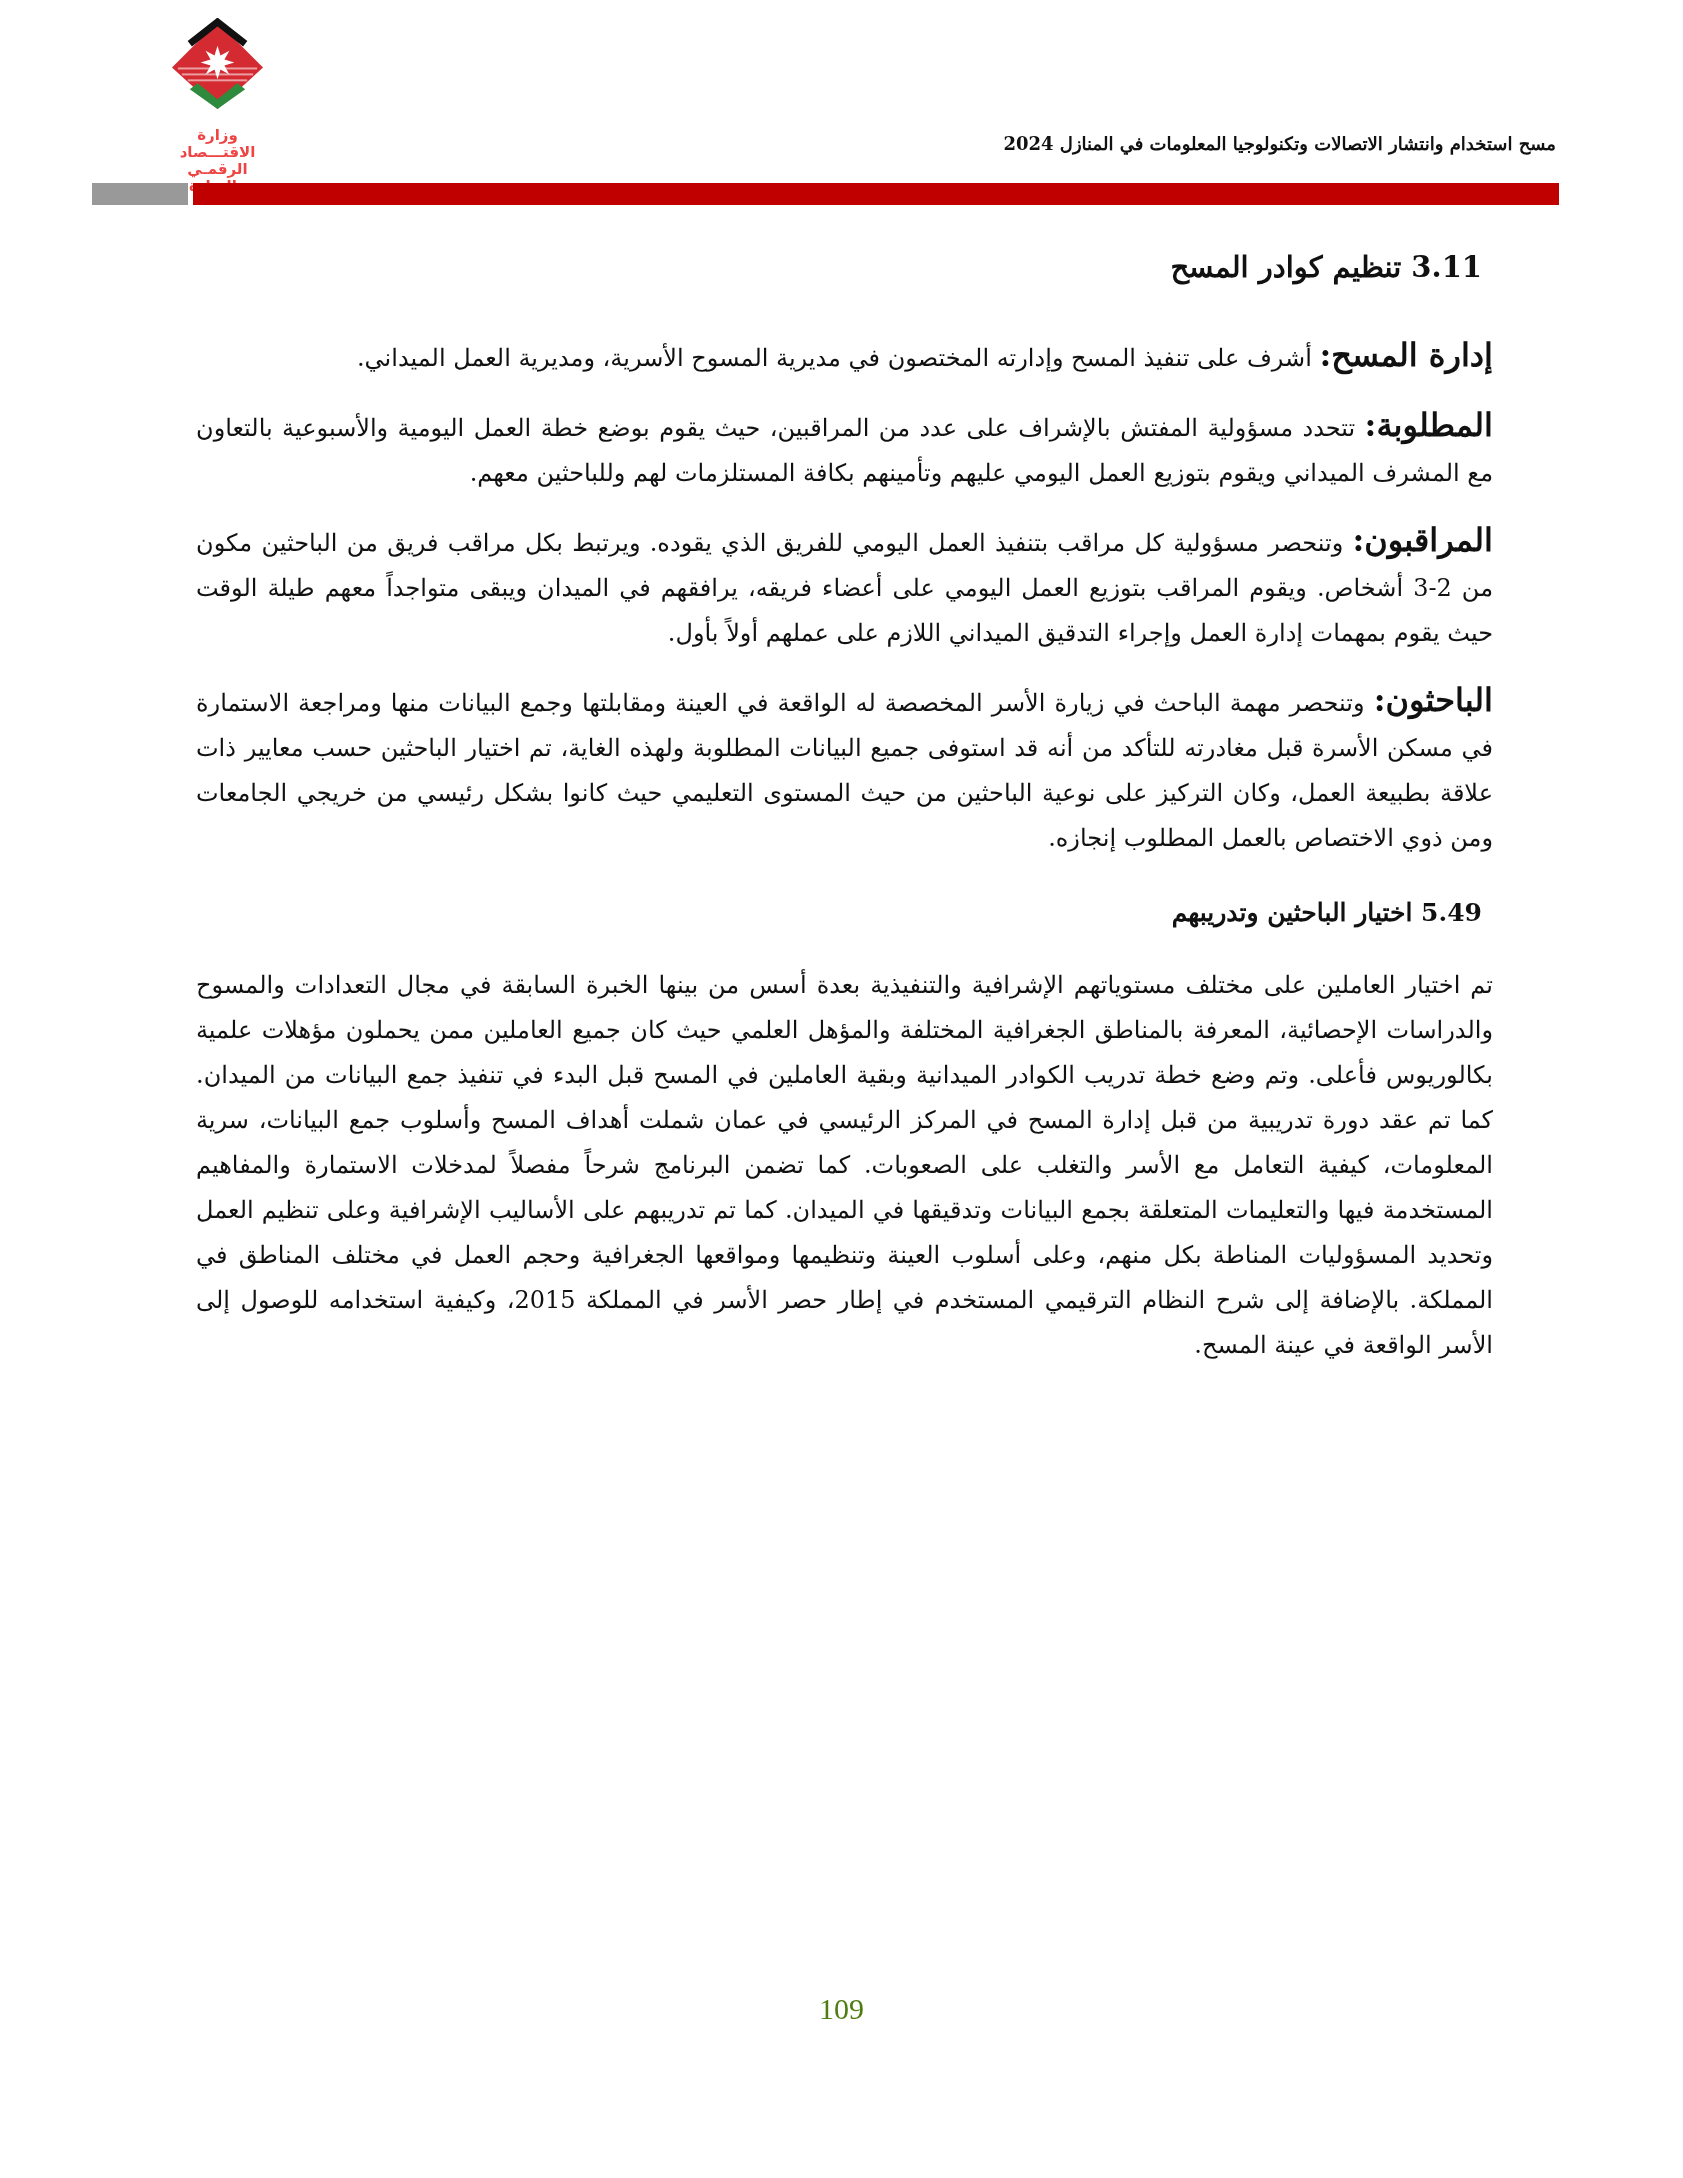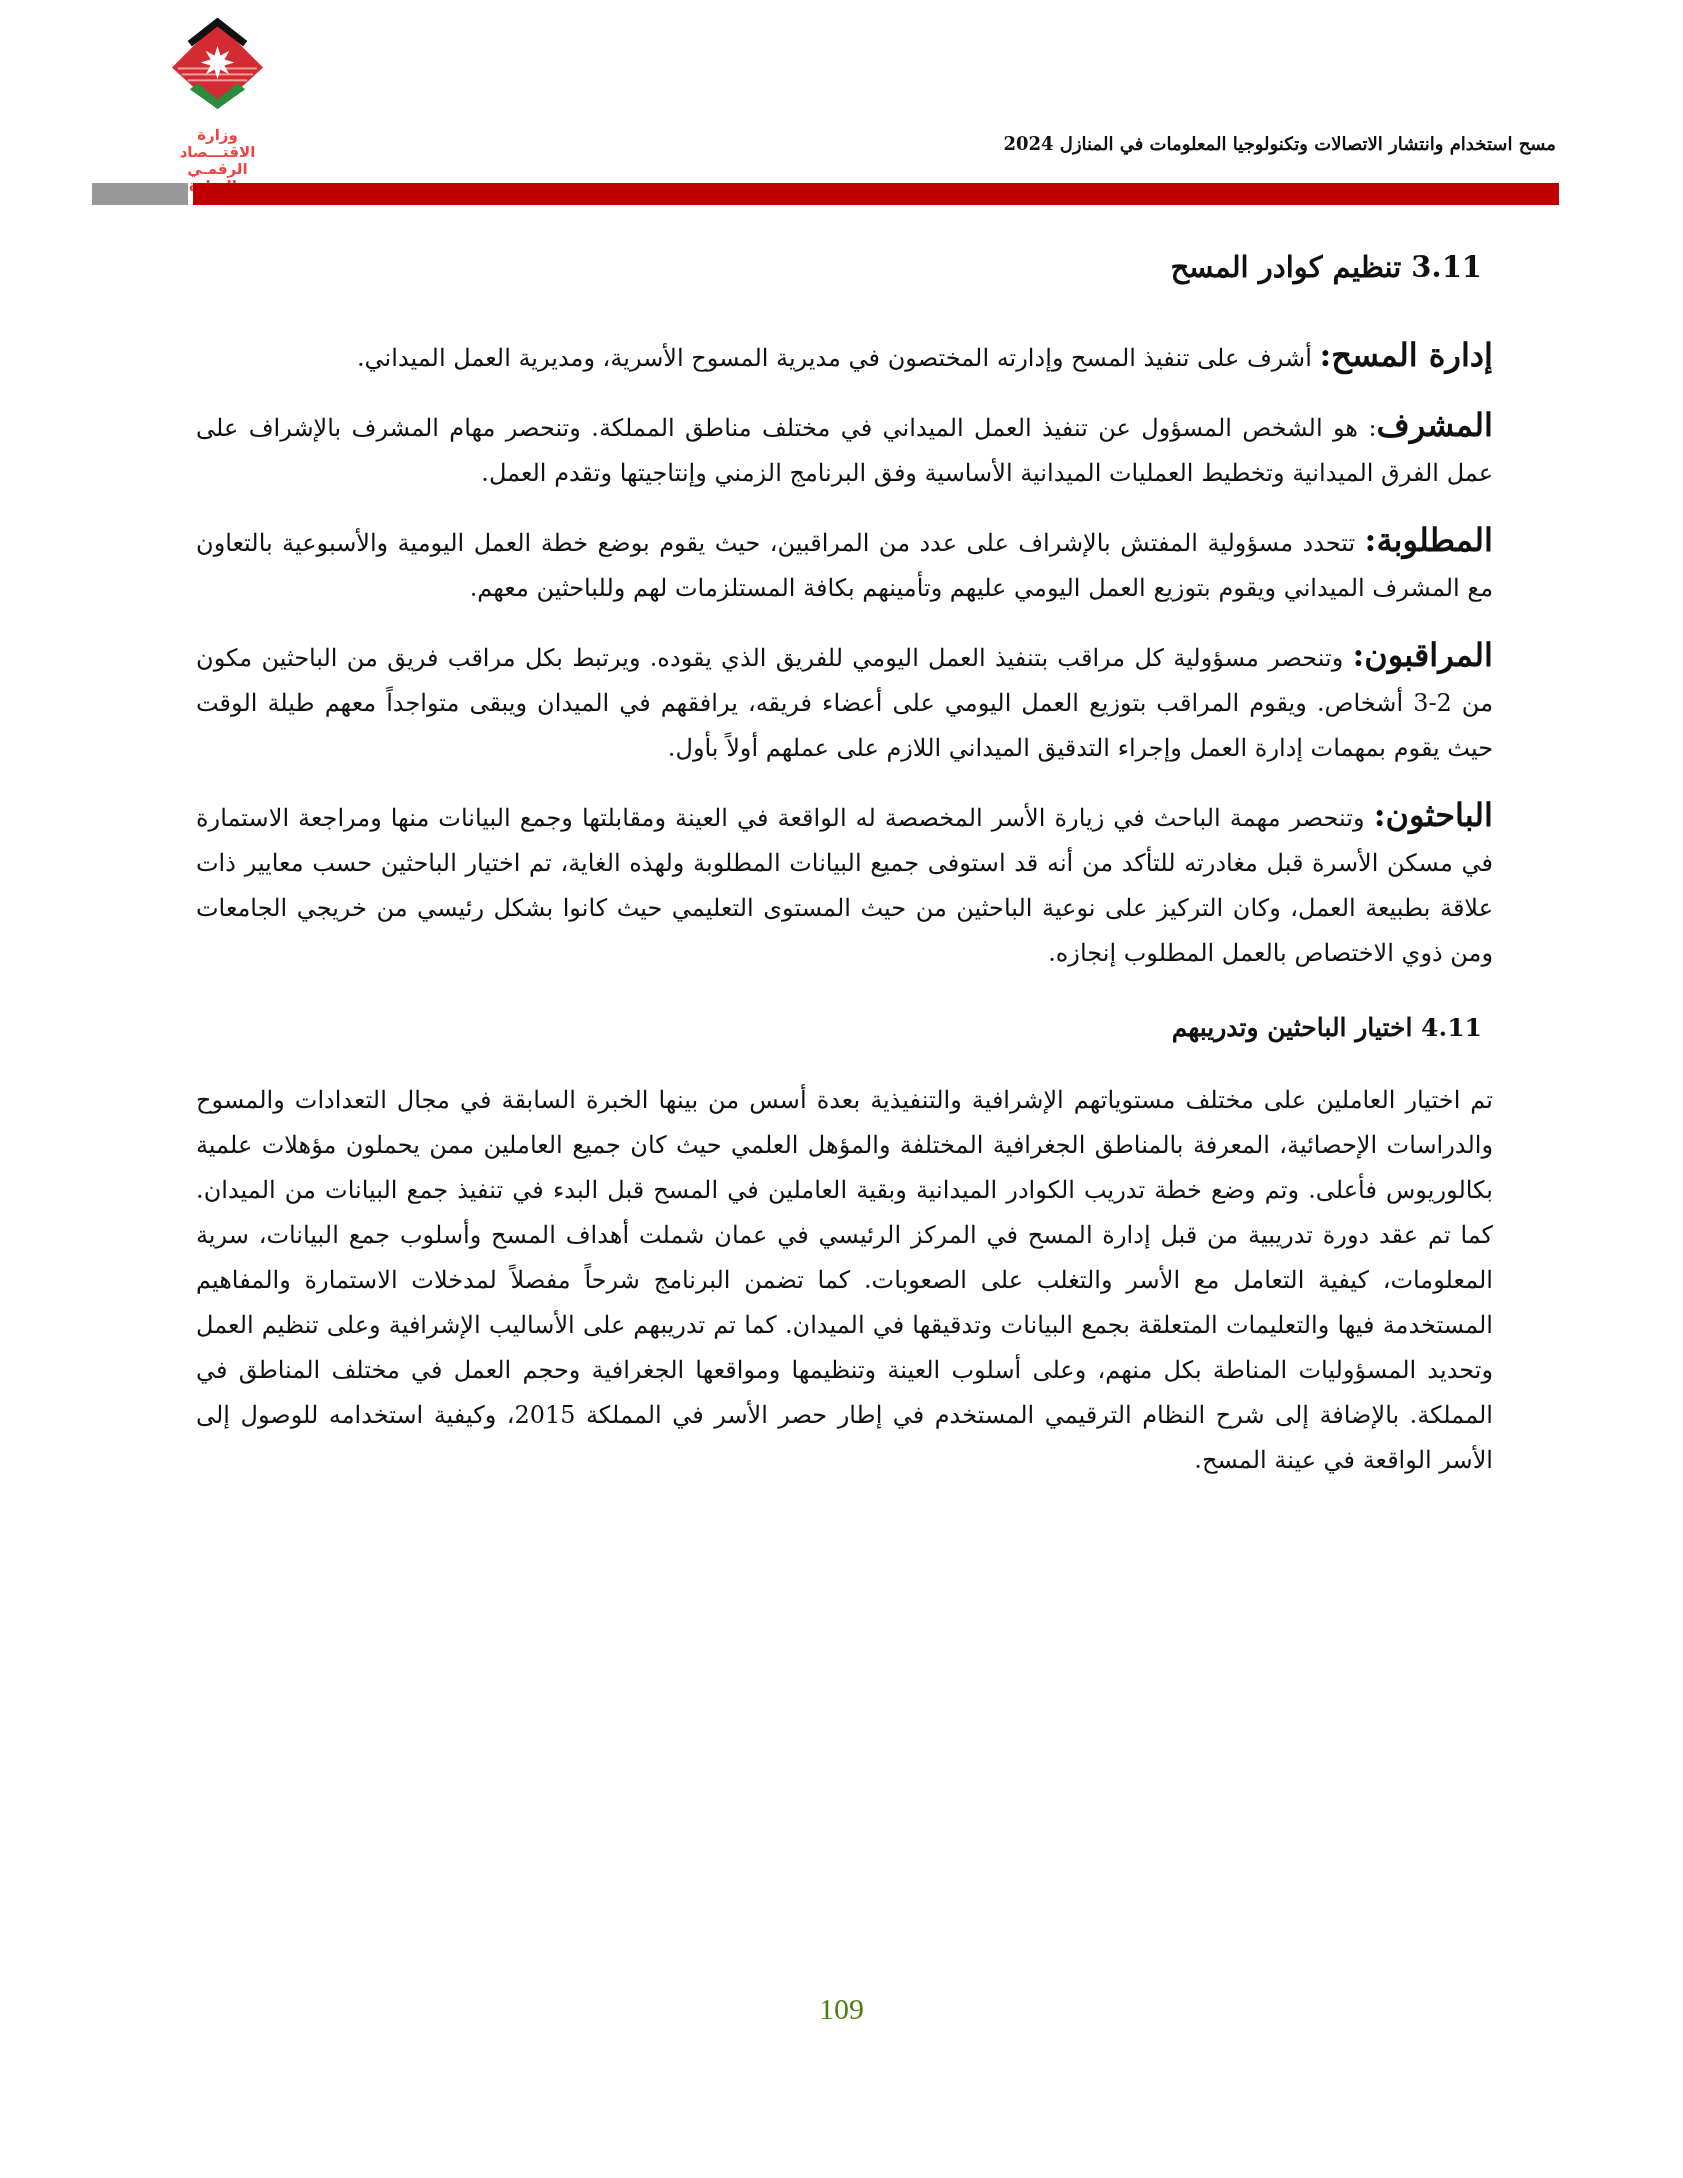--- a/index.html
+++ b/index.html
@@ -44,23 +44,22 @@
 </div>
 
 <div class="header-title">مسح استخدام وانتشار الاتصالات وتكنولوجيا المعلومات في المنازل 2024</div>
 <div class="bar-gray"></div>
 <div class="bar-red"></div>
 
 <div class="content">
   <h2 class="s1">3.11 تنظيم كوادر المسح</h2>
 
   <p><b>إدارة المسح:</b><span> أشرف على تنفيذ المسح وإدارته المختصون في مديرية المسوح الأسرية، ومديرية العمل الميداني.</span></p>
-  <p><b>المشرف</b><span>: هو الشخص المسؤول عن تنفيذ العمل الميداني في مختلف مناطق المملكة. وتنحصر مهام المشرف بالإشراف على عمل الفرق الميدانية وتخطيط العمليات الميدانية الأساسية وفق البرنامج الزمني وإنتاجيتها وتقدم العمل.</span></p>
   <p><b>المطلوبة:</b><span> تتحدد مسؤولية المفتش بالإشراف على عدد من المراقبين، حيث يقوم بوضع خطة العمل اليومية والأسبوعية بالتعاون مع المشرف الميداني ويقوم بتوزيع العمل اليومي عليهم وتأمينهم بكافة المستلزمات لهم وللباحثين معهم.</span></p>
   <p><b>المراقبون:</b><span> وتنحصر مسؤولية كل مراقب بتنفيذ العمل اليومي للفريق الذي يقوده. ويرتبط بكل مراقب فريق من الباحثين مكون من 2-3 أشخاص. ويقوم المراقب بتوزيع العمل اليومي على أعضاء فريقه، يرافقهم في الميدان ويبقى متواجداً معهم طيلة الوقت حيث يقوم بمهمات إدارة العمل وإجراء التدقيق الميداني اللازم على عملهم أولاً بأول.</span></p>
   <p><b>الباحثون:</b><span> وتنحصر مهمة الباحث في زيارة الأسر المخصصة له الواقعة في العينة ومقابلتها وجمع البيانات منها ومراجعة الاستمارة في مسكن الأسرة قبل مغادرته للتأكد من أنه قد استوفى جميع البيانات المطلوبة ولهذه الغاية، تم اختيار الباحثين حسب معايير ذات علاقة بطبيعة العمل، وكان التركيز على نوعية الباحثين من حيث المستوى التعليمي حيث كانوا بشكل رئيسي من خريجي الجامعات ومن ذوي الاختصاص بالعمل المطلوب إنجازه.</span></p>
 
-  <h2 class="s2">4.11 اختيار الباحثين وتدريبهم</h2>
+  <h2 class="s2">5.49 اختيار الباحثين وتدريبهم</h2>
   <p>تم اختيار العاملين على مختلف مستوياتهم الإشرافية والتنفيذية بعدة أسس من بينها الخبرة السابقة في مجال التعدادات والمسوح والدراسات الإحصائية، المعرفة بالمناطق الجغرافية المختلفة والمؤهل العلمي حيث كان جميع العاملين ممن يحملون مؤهلات علمية بكالوريوس فأعلى. وتم وضع خطة تدريب الكوادر الميدانية وبقية العاملين في المسح قبل البدء في تنفيذ جمع البيانات من الميدان. كما تم عقد دورة تدريبية من قبل إدارة المسح في المركز الرئيسي في عمان شملت أهداف المسح وأسلوب جمع البيانات، سرية المعلومات، كيفية التعامل مع الأسر والتغلب على الصعوبات. كما تضمن البرنامج شرحاً مفصلاً لمدخلات الاستمارة والمفاهيم المستخدمة فيها والتعليمات المتعلقة بجمع البيانات وتدقيقها في الميدان. كما تم تدريبهم على الأساليب الإشرافية وعلى تنظيم العمل وتحديد المسؤوليات المناطة بكل منهم، وعلى أسلوب العينة وتنظيمها ومواقعها الجغرافية وحجم العمل في مختلف المناطق في المملكة. بالإضافة إلى شرح النظام الترقيمي المستخدم في إطار حصر الأسر في المملكة 2015، وكيفية استخدامه للوصول إلى الأسر الواقعة في عينة المسح.</p>
 </div>
 
 <div class="page-number">109</div>
 
 
 </body></html>

